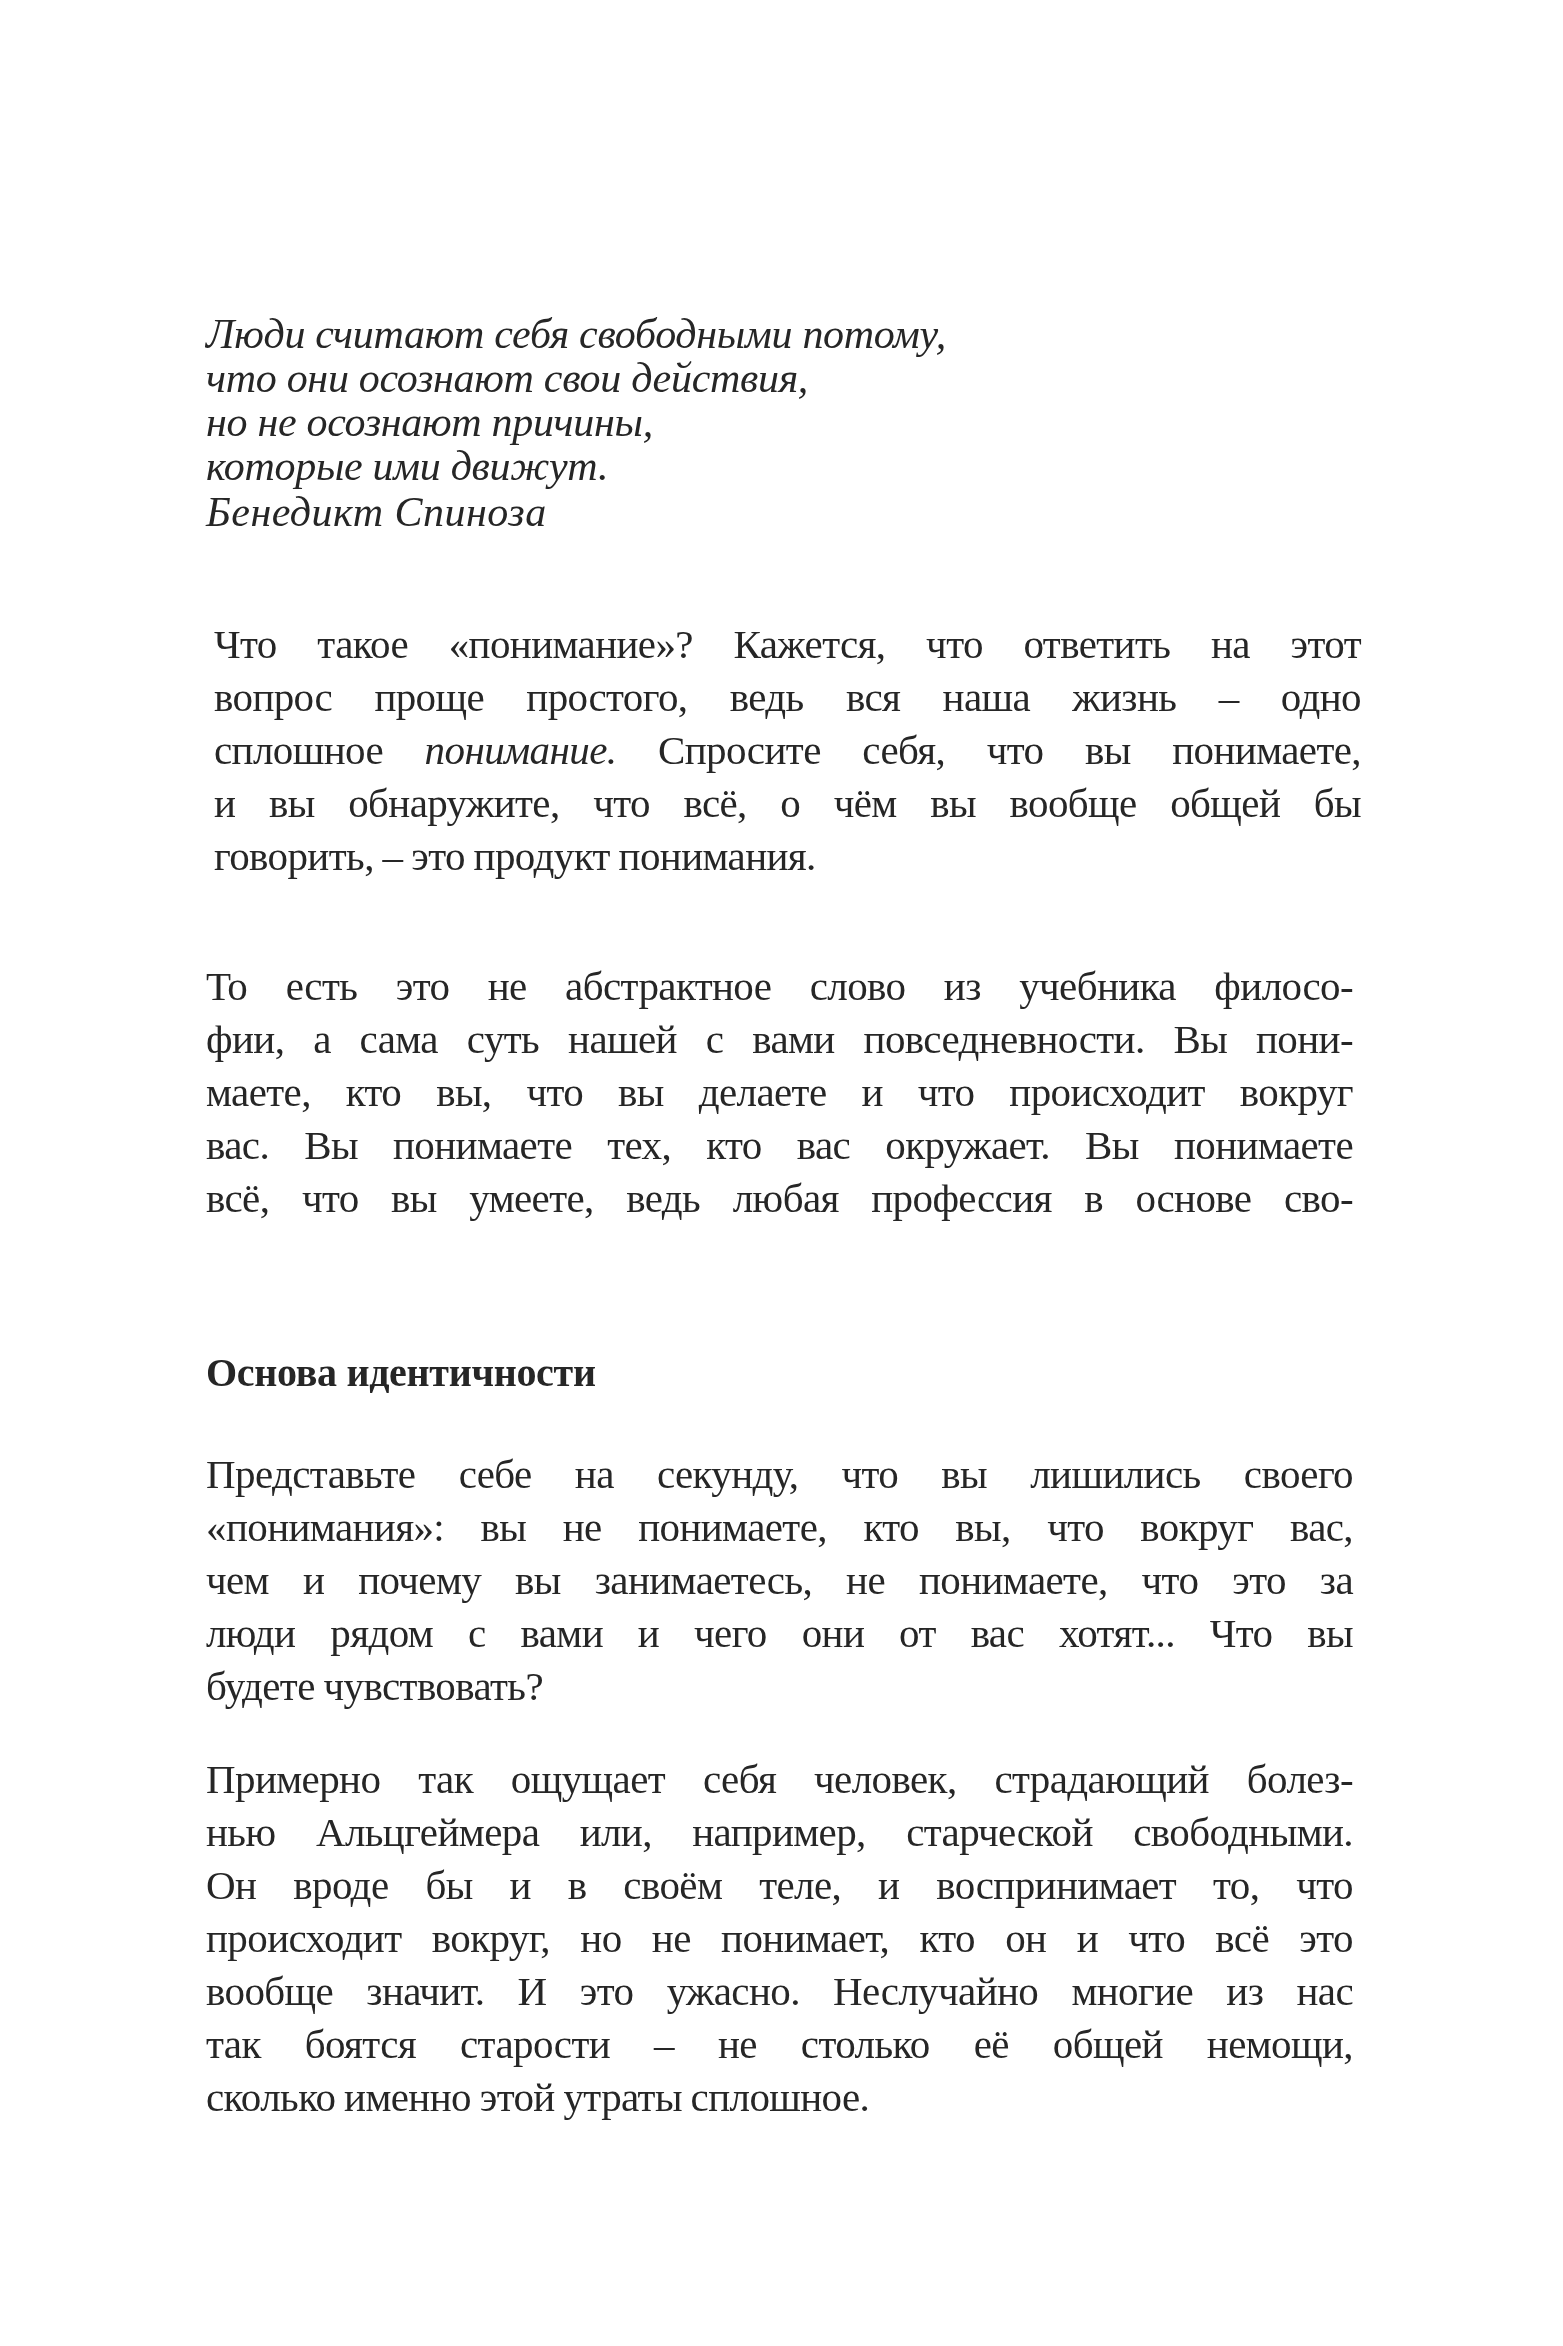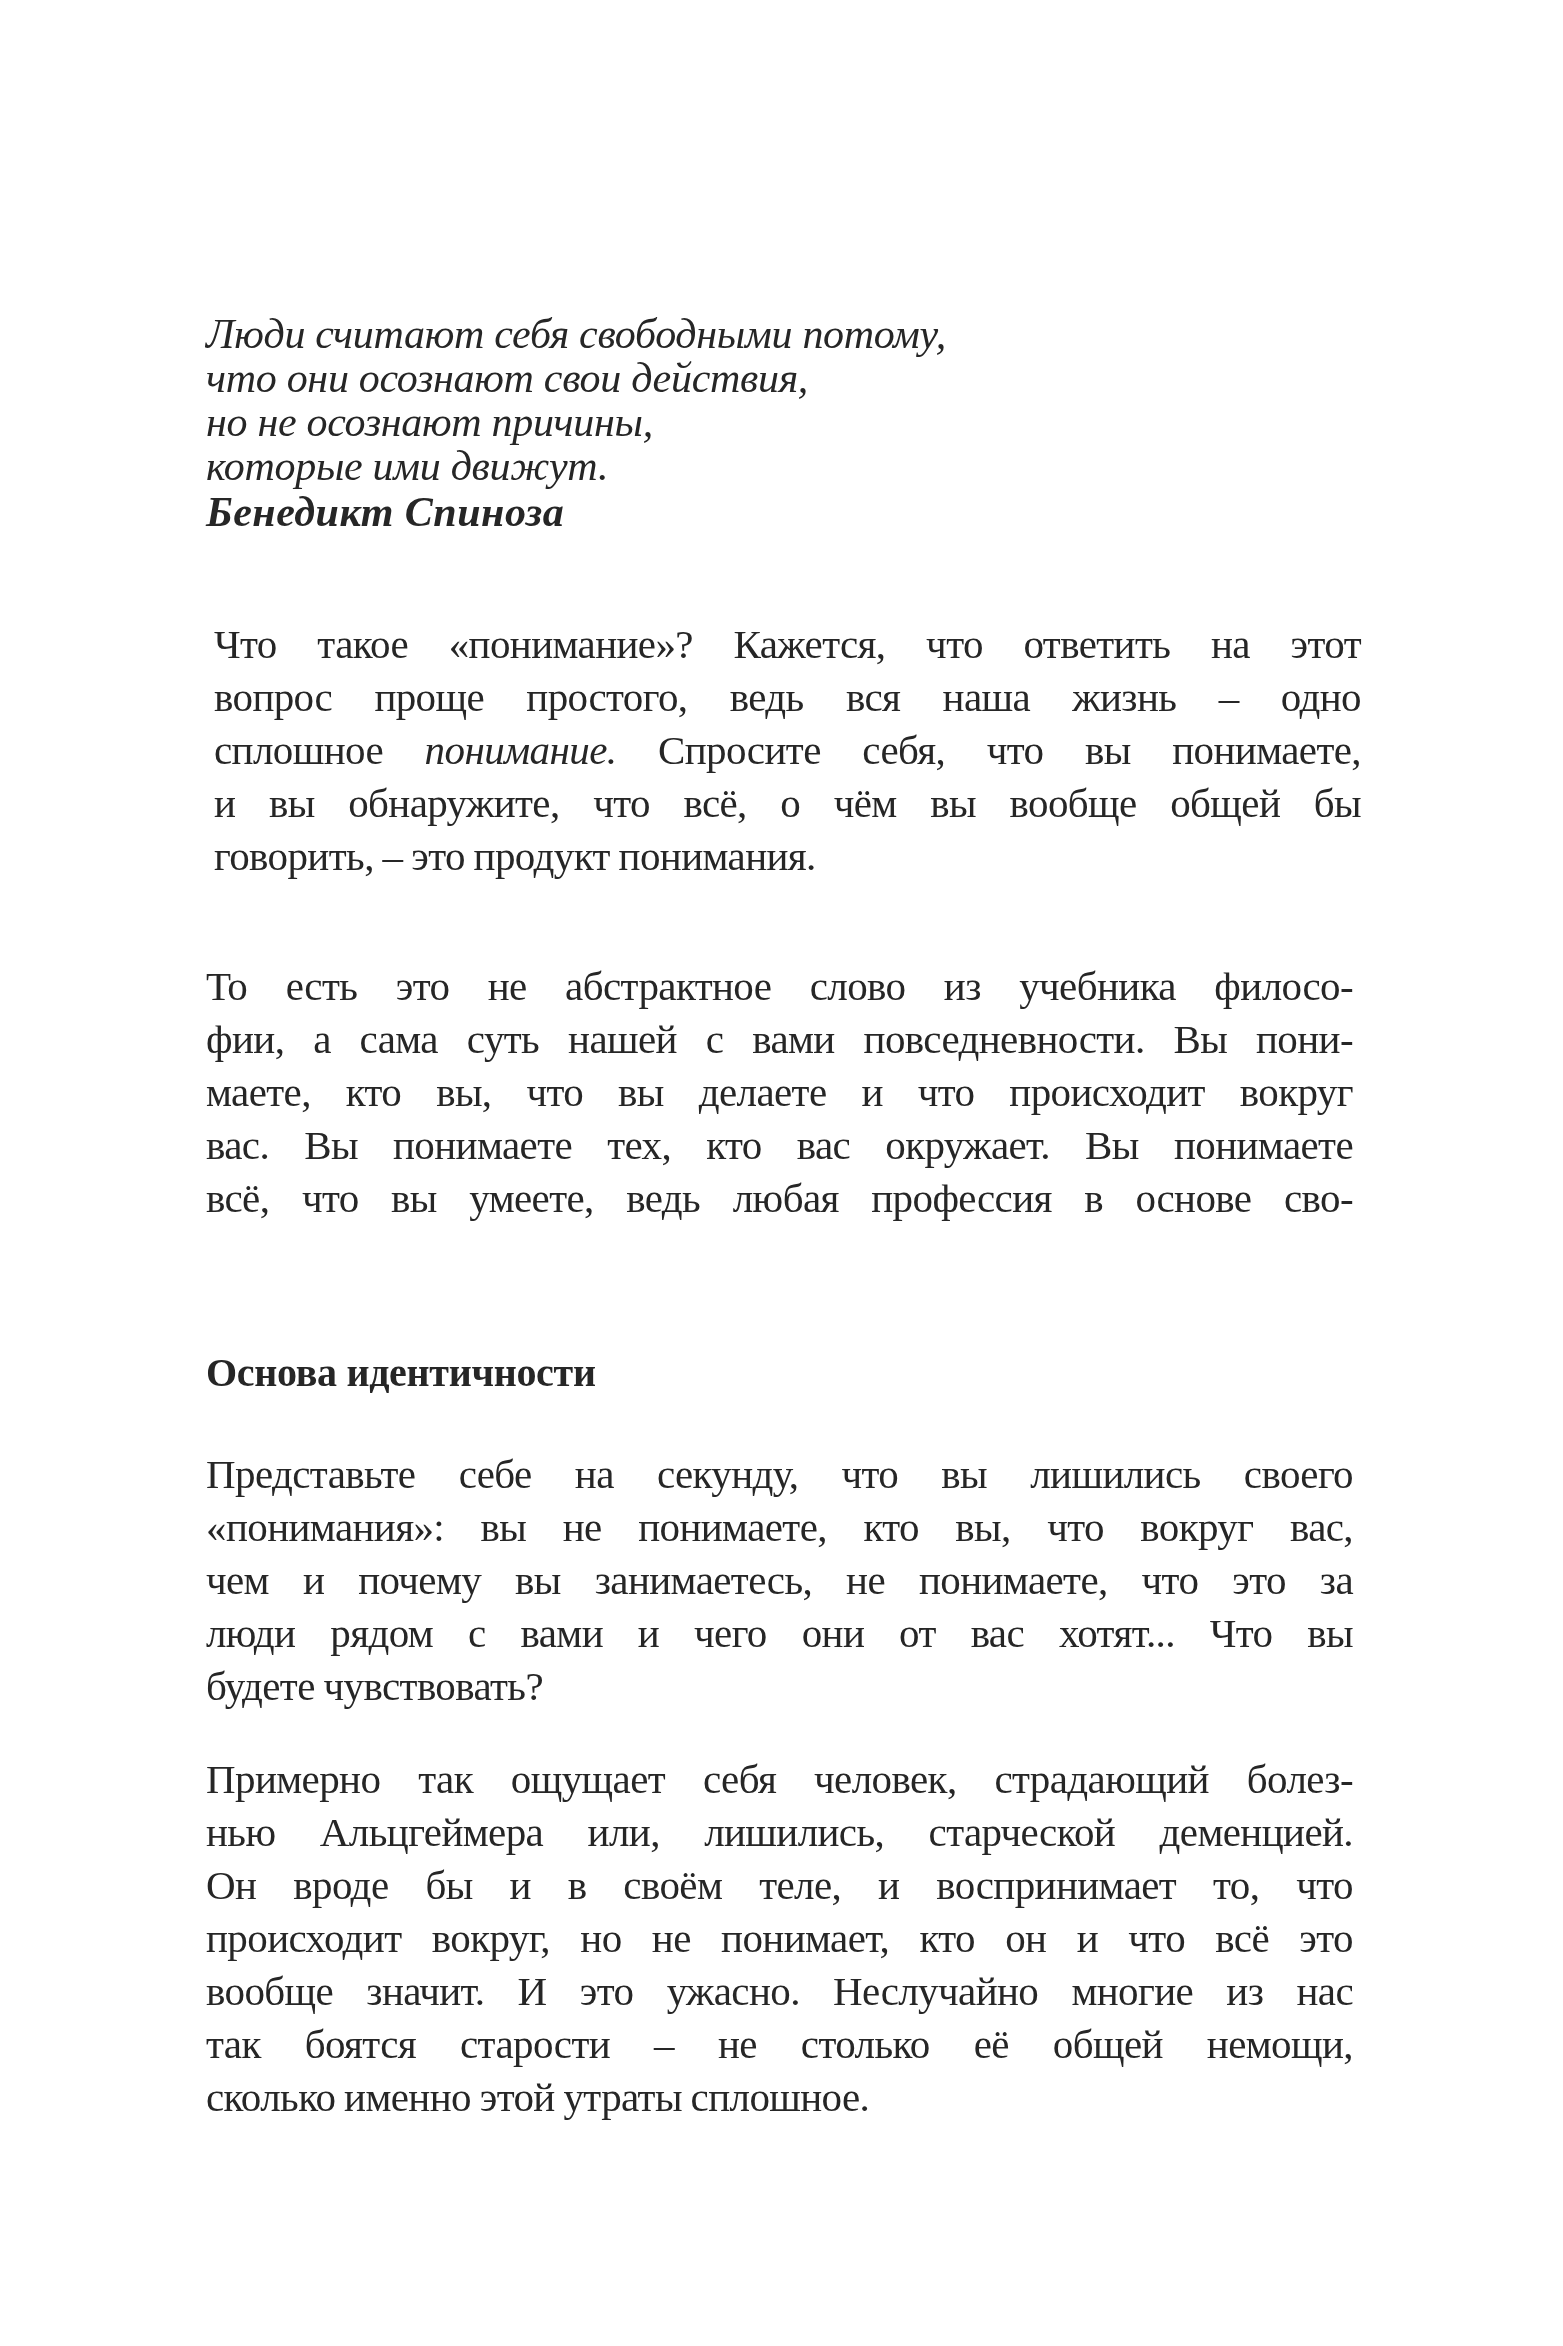--- a/index.html
+++ b/index.html
@@ -8,21 +8,21 @@
     color: #262626;
     font-family: "Liberation Serif", "DejaVu Serif", serif;
   }
   .page { position: absolute; left: 206px; top: 0; width: 1147px; }
   .epigraph { position: absolute; top: 312px; left: 0; width: 946px; }
   .epi-line {
     font-style: italic; font-size: 42px; line-height: 44px;
     letter-spacing: -0.3px; white-space: nowrap;
   }
   .epi-author {
-    font-style: italic; font-weight: bold; font-size: 42px; line-height: 44px;
+    font-style: italic; font-weight: normal; font-size: 42px; line-height: 44px;
     letter-spacing: 0.5px; margin-top: 1.9px;
   }
   .para {
     position: absolute; left: 0; width: 1147px;
     font-size: 41px; line-height: 53px;
     text-align: justify; text-align-last: left;
     letter-spacing: -0.6px; word-spacing: -0.9px;
   }
   .para em { font-style: italic; }
   .line { display: block; white-space: nowrap; text-align-last: justify; text-align: justify; }
@@ -67,21 +67,21 @@
   <div class="para" style="top:1448px;">
     <span class="line">Представьте себе на секунду, что вы лишились своего</span>
     <span class="line">«понимания»: вы не понимаете, кто вы, что вокруг вас,</span>
     <span class="line">чем и почему вы занимаетесь, не понимаете, что это за</span>
     <span class="line">люди рядом с вами и чего они от вас хотят... Что вы</span>
     <span class="line last">будете чувствовать?</span>
   </div>
 
   <div class="para" style="top:1753px;">
     <span class="line">Примерно так ощущает себя человек, страдающий болез-</span>
-    <span class="line">нью Альцгеймера или, лишились, старческой деменцией.</span>
+    <span class="line">нью Альцгеймера или, например, старческой свободными.</span>
     <span class="line">Он вроде бы и в своём теле, и воспринимает то, что</span>
     <span class="line">происходит вокруг, но не понимает, кто он и что всё это</span>
     <span class="line">вообще значит. И это ужасно. Неслучайно многие из нас</span>
     <span class="line">так боятся старости – не столько её общей немощи,</span>
     <span class="line last">сколько именно этой утраты сплошное.</span>
   </div>
 
 </div>
 
 

